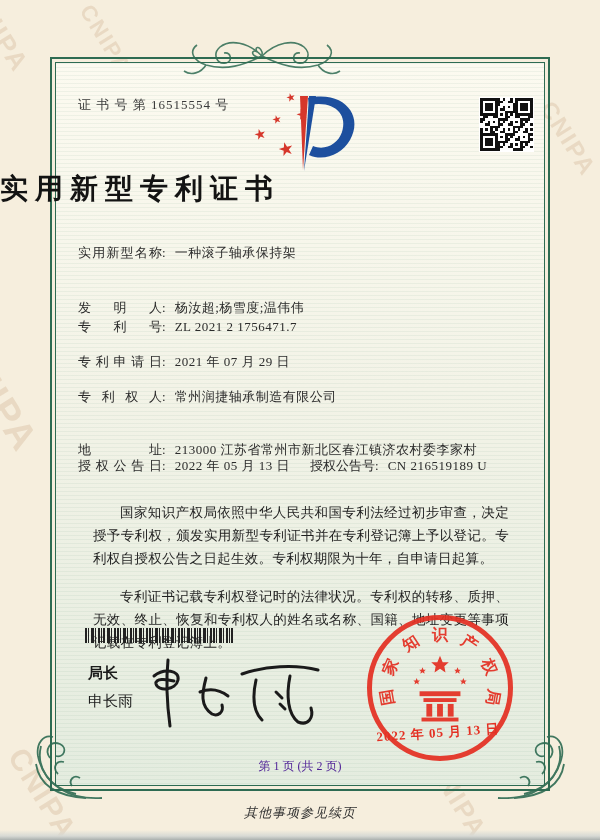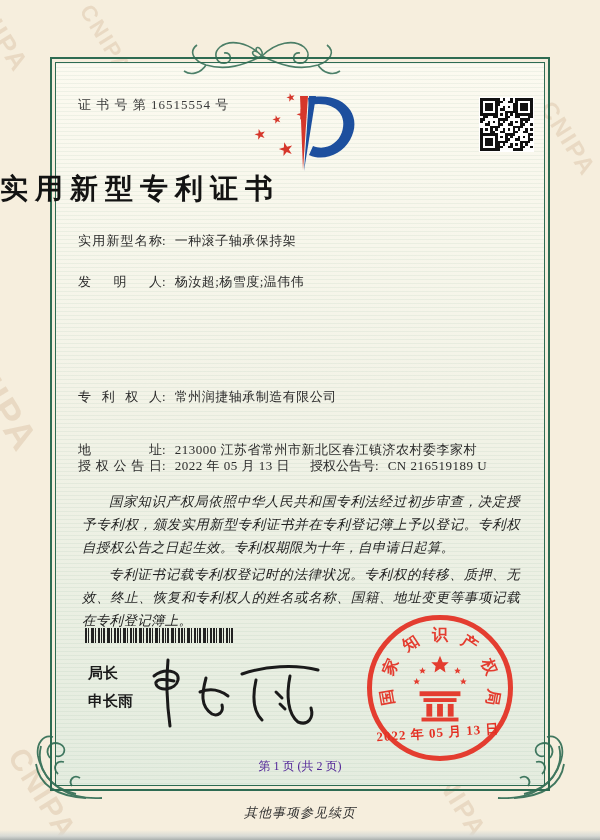--- a/index.html
+++ b/index.html
@@ -29,25 +29,25 @@
   .qr .b{background:#111;}
   .title{position:absolute;left:0;width:600px;top:170px;
          font-size:28px;font-weight:700;letter-spacing:7px;color:#131313;}
   .field{position:absolute;left:78px;font-size:13px;color:#2b2b2b;white-space:nowrap;}
   .flabel{display:inline-block;width:84px;text-align:justify;text-align-last:justify;}
   .colon{display:inline-block;margin-right:9px;}
   .fvalue{letter-spacing:0.5px;}
   .grant-right{position:absolute;left:232px;top:0;}
   .paras{position:absolute;left:78px;top:486px;width:446px;font-size:13.5px;
          line-height:23px;color:#1f1f1f;text-align:justify;letter-spacing:0.3px;}
-  .paras p{margin:4px;text-indent:2em;font-style:italic;}
+  .paras p{margin:15px;text-indent:2em;}
   .barcode{position:absolute;left:85px;top:628px;}
   .signer-title{position:absolute;left:88px;top:664px;font-size:15px;font-weight:700;
                 color:#1c1c1c;font-family:"Liberation Sans","DejaVu Sans",sans-serif;}
-  .signer-name{position:absolute;left:88px;top:692px;font-size:15px;font-weight:700;
+  .signer-name{position:absolute;left:88px;top:692px;font-size:15px;font-weight:400;
                color:#1c1c1c;font-family:"Liberation Sans","DejaVu Sans",sans-serif;}
   .signature{position:absolute;left:140px;top:648px;}
   .seal{position:absolute;left:367px;top:615px;width:146px;height:146px;
         border:5px solid #e43023;border-radius:50%;box-sizing:border-box;opacity:0.93;}
   .seal-ch{position:absolute;left:50%;top:50%;font-size:16px;font-weight:700;color:#e43023;}
   .seal-emblem{position:absolute;left:50%;top:50%;transform:translate(-50%,-52%);}
   .seal-date{position:absolute;left:364px;top:724px;width:148px;text-align:center;
              color:#e43023;font-size:13px;letter-spacing:1px;transform:rotate(-4deg);
              font-weight:600;}
   .page-num{position:absolute;left:0;width:600px;top:758px;text-align:center;
@@ -566,25 +566,31 @@
       <div class="b"></div>
       <div class="b"></div>
       <div></div>
       <div></div>
       <div></div>
       <div></div>
     </div>
 
   <div class="title">实用新型专利证书</div>
 
-  <div class="field" style="top:232px">
+  <div class="field" style="top:244px">
     <span class="flabel">实用新型名称</span><span class="colon">:</span><span class="fvalue">一种滚子轴承保持架</span>
   </div>
-  <div class="field" style="top:273px">
+  <div class="field" style="top:299px">
     <span class="flabel">发明人</span><span class="colon">:</span><span class="fvalue">杨汝超;杨雪度;温伟伟</span>
+  </div>
+  <div class="field" style="top:318px">
+    <span class="flabel">专利号</span><span class="colon">:</span><span class="fvalue">ZL 2021 2 1756471.7</span>
+  </div>
+  <div class="field" style="top:353px">
+    <span class="flabel">专利申请日</span><span class="colon">:</span><span class="fvalue">2021 年 07 月 29 日</span>
   </div>
   <div class="field" style="top:388px">
     <span class="flabel">专利权人</span><span class="colon">:</span><span class="fvalue">常州润捷轴承制造有限公司</span>
   </div>
   <div class="field" style="top:441px">
     <span class="flabel">地址</span><span class="colon">:</span><span class="fvalue">213000 江苏省常州市新北区春江镇济农村委李家村</span>
   </div>
   <div class="field" style="top:457px">
     <span class="flabel">授权公告日</span><span class="colon">:</span><span class="fvalue">2022 年 05 月 13 日</span>
     <span class="grant-right">

